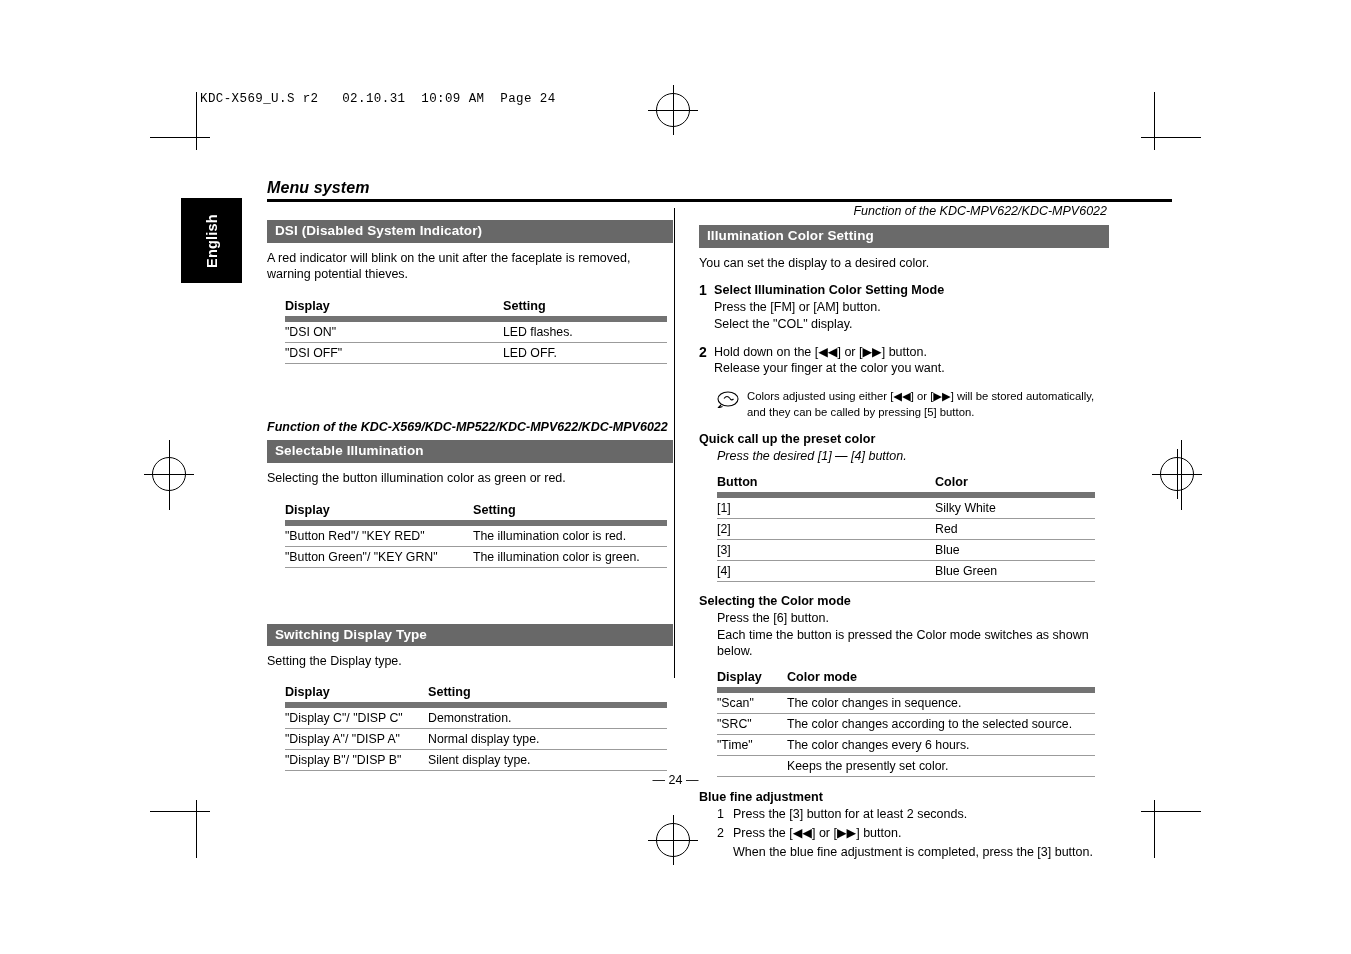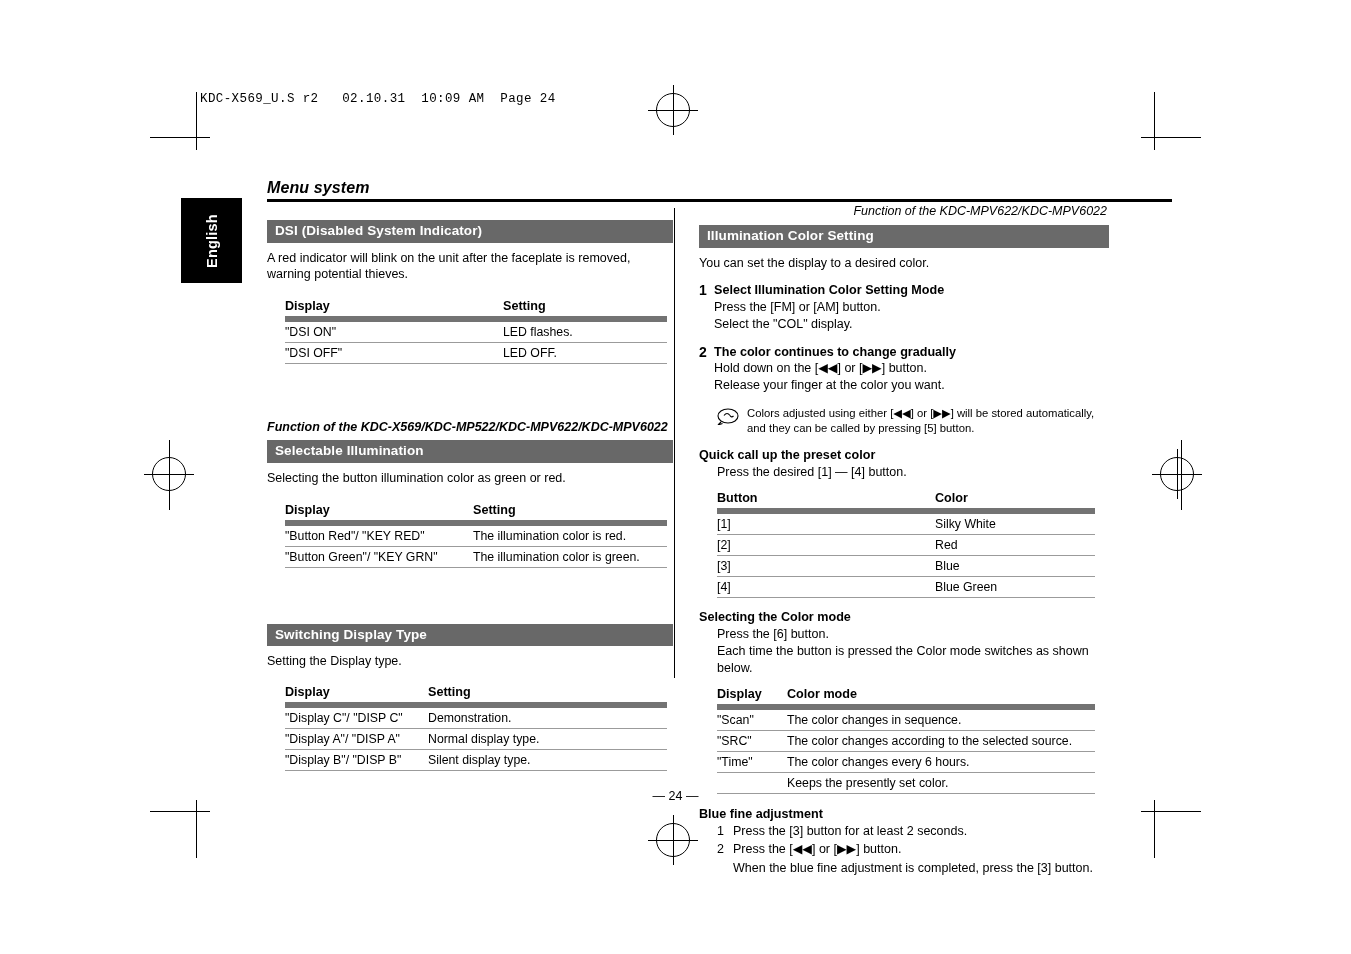--- a/index.html
+++ b/index.html
@@ -214,21 +214,20 @@
   .mini-num { flex: 0 0 16px; }
 
   
   .pagenum {
     position: absolute;
     left: 0;
     top: 773px;
     width: 1351px;
     text-align: center;
     font-size: 12.5px;
-    margin-top: 16px;
   }
 </style>
 </head>
 <body>
 
 <div class="page">
 
   <div class="cmark h" style="left:150px; top:137px; width:60px;"></div>
   <div class="cmark v" style="left:196px; top:92px; height:58px;"></div>
   <div class="cmark h" style="left:1141px; top:137px; width:60px;"></div>
@@ -338,40 +337,39 @@
       <div class="step-body">
         <div class="step-title">Select Illumination Color Setting Mode</div>
         <div class="step-line">Press the [FM] or [AM] button.</div>
         <div class="step-line">Select the "COL" display.</div>
       </div>
     </div>
 
     <div class="step">
       <div class="step-num">2</div>
       <div class="step-body">
-        <div class="step-title">The color continues to change gradually</div>
         <div class="step-line">Hold down on the [◀◀] or [▶▶] button.</div>
         <div class="step-line">Release your finger at the color you want.</div>
       </div>
     </div>
 
     <div class="note">
       <div class="note-icon">
         <svg width="26" height="19" viewBox="0 0 26 19" xmlns="http://www.w3.org/2000/svg">
           <ellipse cx="11" cy="10" rx="10" ry="7" fill="none" stroke="#000" stroke-width="1.1"></ellipse>
           <path d="M4 16 L1 19 L5.5 17.5" fill="none" stroke="#000" stroke-width="1.1"></path>
           <path d="M7 9.5 q3 -4 6 0" fill="none" stroke="#000" stroke-width="1.1"></path>
           <path d="M13 9.5 q1.5 2.5 3.5 0.5" fill="none" stroke="#000" stroke-width="1.1"></path>
         </svg>
       </div>
       <div class="note-text">Colors adjusted using either [◀◀] or [▶▶] will be stored automatically, and they can be called by pressing [5] button.</div>
     </div>
 
     <div class="sub-head">Quick call up the preset color</div>
-    <div class="sub-line indent" style="margin-top:2px;">Press the desired [1] — [4] button.</div>
+    <div class="sub-line indent" style="margin-top:2px;font-style:italic;">Press the desired [1] — [4] button.</div>
 
     <table class="t" style="margin-top:8px; width:378px; margin-left:18px;">
       <tbody>
           <tr>
         <th style="width:218px;">Button</th>
         <th>Color</th>
       </tr>
       <tr>
         <td>[1]</td>
         <td>Silky White</td>

